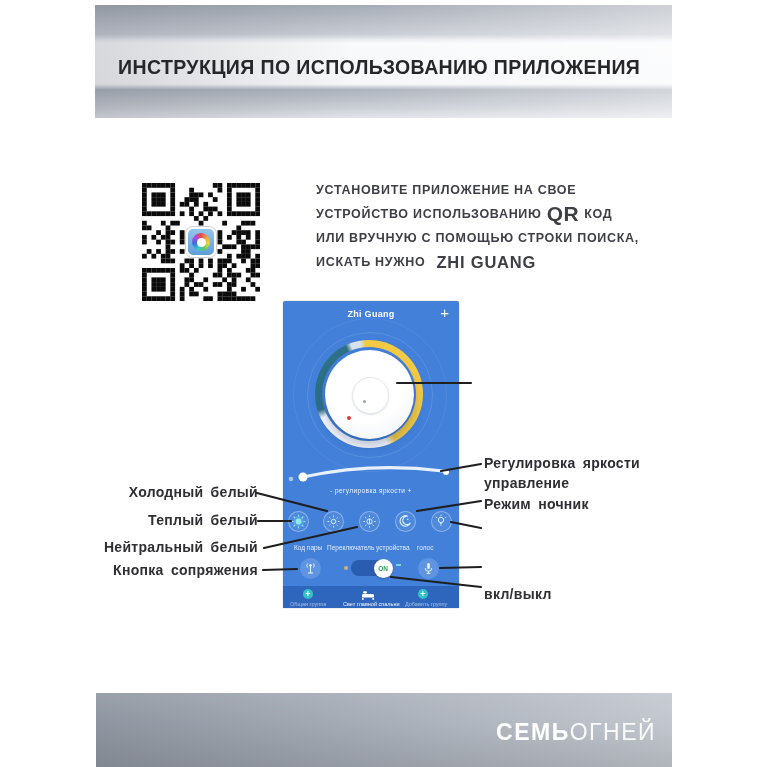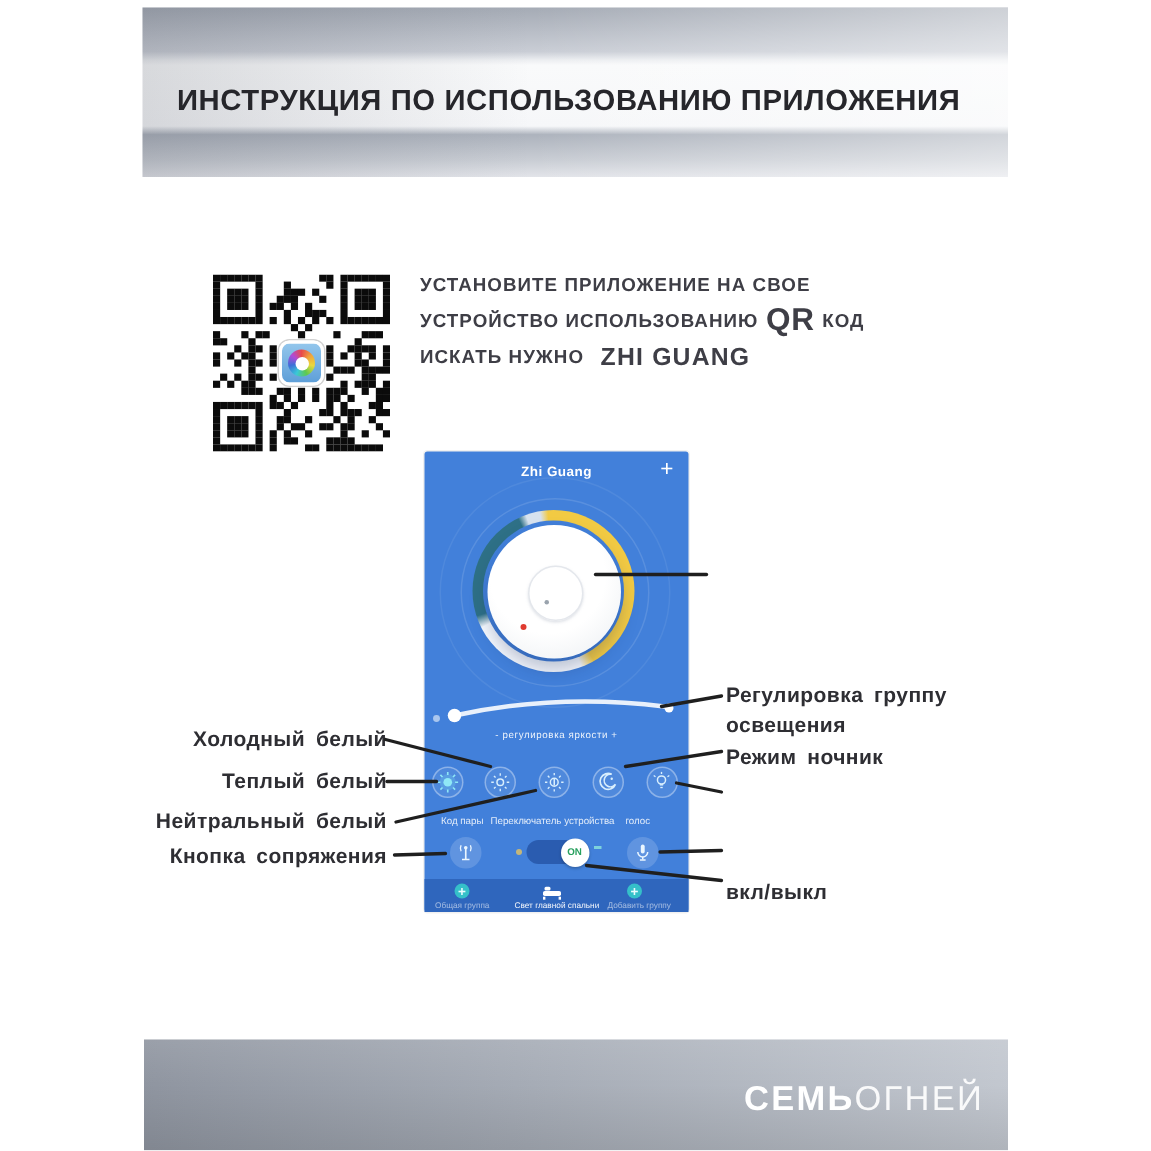--- a/index.html
+++ b/index.html
@@ -27,21 +27,21 @@
   #qr svg{display:block;}
   .app-icon{position:absolute;left:44px;top:44px;width:30px;height:30px;border-radius:7px;
     background:linear-gradient(180deg,#93c6ec 0%,#5e9fd8 100%);
     border:2px solid #fff;box-sizing:border-box;box-shadow:0 0 0 1px rgba(0,0,0,.18);}
   .app-icon .ring{position:absolute;left:4px;top:4px;width:18px;height:18px;border-radius:50%;
     background:conic-gradient(#e84a4a,#f0a43c,#ead83e,#5fc94f,#3bc8d8,#3b6fd8,#b04ad8,#e84a4a);}
   .app-icon .core{position:absolute;left:8.5px;top:8.5px;width:9px;height:9px;border-radius:50%;background:#fdfdff;}
 
   .install{position:absolute;left:280px;top:178px;color:#3e3e46;}
   .install .ln{height:24px;display:flex;align-items:center;font-size:12.5px;font-weight:bold;
-    letter-spacing:.7px;white-space:nowrap;}
+    letter-spacing:.7px;white-space:nowrap;margin-left:36px;}
   .install .big-qr{font-size:21px;font-weight:bold;letter-spacing:.5px;margin:0 5px;}
   .install .big-app{font-size:16.5px;font-weight:bold;letter-spacing:.8px;margin-left:6px;}
   .install .sp{margin-right:5px;}
 
   
   #phone{position:absolute;left:283px;top:301px;width:176px;height:307px;background:#4280da;
     border-radius:2px;box-shadow:0 0 0 1px rgba(0,0,0,.06);}
   #phone .ph-title{position:absolute;left:0;right:0;top:8px;text-align:center;color:#fff;
     font-size:9px;font-weight:bold;letter-spacing:.3px;}
   #phone .ph-add{position:absolute;right:10px;top:3px;color:#fff;font-size:15px;font-weight:normal;}
@@ -383,20 +383,21 @@
     </div>
   </div>
 
   <div class="install">
     <div class="ln">УСТАНОВИТЕ ПРИЛОЖЕНИЕ НА СВОЕ</div>
     <div class="ln">
       <span>УСТРОЙСТВО ИСПОЛЬЗОВАНИЮ</span>
       <span class="big-qr">QR</span>
       <span>КОД</span>
     </div>
+    <div class="ln">ИЛИ ВРУЧНУЮ С ПОМОЩЬЮ СТРОКИ ПОИСКА,</div>
     <div class="ln">
       <span class="sp">ИСКАТЬ НУЖНО</span>
       <span class="big-app">ZHI GUANG</span>
     </div>
   </div>
 
   <div id="phone">
     <div class="ph-title">Zhi Guang</div>
     <div class="ph-add">+</div>
 
@@ -528,21 +529,21 @@
       <div class="nav-label center" style="left:60px">Свет главной спальни</div>
       <div class="nav-label" style="left:122px">Добавить группу</div>
     </div>
   </div>
 
   <div class="lbl lbl-left" style="top:483.5px">Холодный белый</div>
   <div class="lbl lbl-left" style="top:511.5px">Теплый белый</div>
   <div class="lbl lbl-left" style="top:538.5px">Нейтральный белый</div>
   <div class="lbl lbl-left" style="top:562px">Кнопка сопряжения</div>
 
-  <div class="lbl lbl-right" style="top:453px;width:185px">Регулировка группу освещения</div>
+  <div class="lbl lbl-right" style="top:453px;width:185px">Регулировка яркости управление</div>
   <div class="lbl lbl-right" style="top:494px">Режим ночник</div>
   <div class="lbl lbl-right" style="top:584px">вкл/выкл</div>
 
   <svg id="annot-svg" width="767" height="767">
     <g stroke="#1f1f1f" stroke-width="2.2" stroke-linecap="round">
       <line x1="257" y1="493" x2="327" y2="511"></line>
       <line x1="258" y1="521" x2="291" y2="521"></line>
       <line x1="264" y1="548" x2="357" y2="527"></line>
       <line x1="263" y1="570" x2="297" y2="569"></line>
       <line x1="397" y1="383" x2="471" y2="383"></line>

